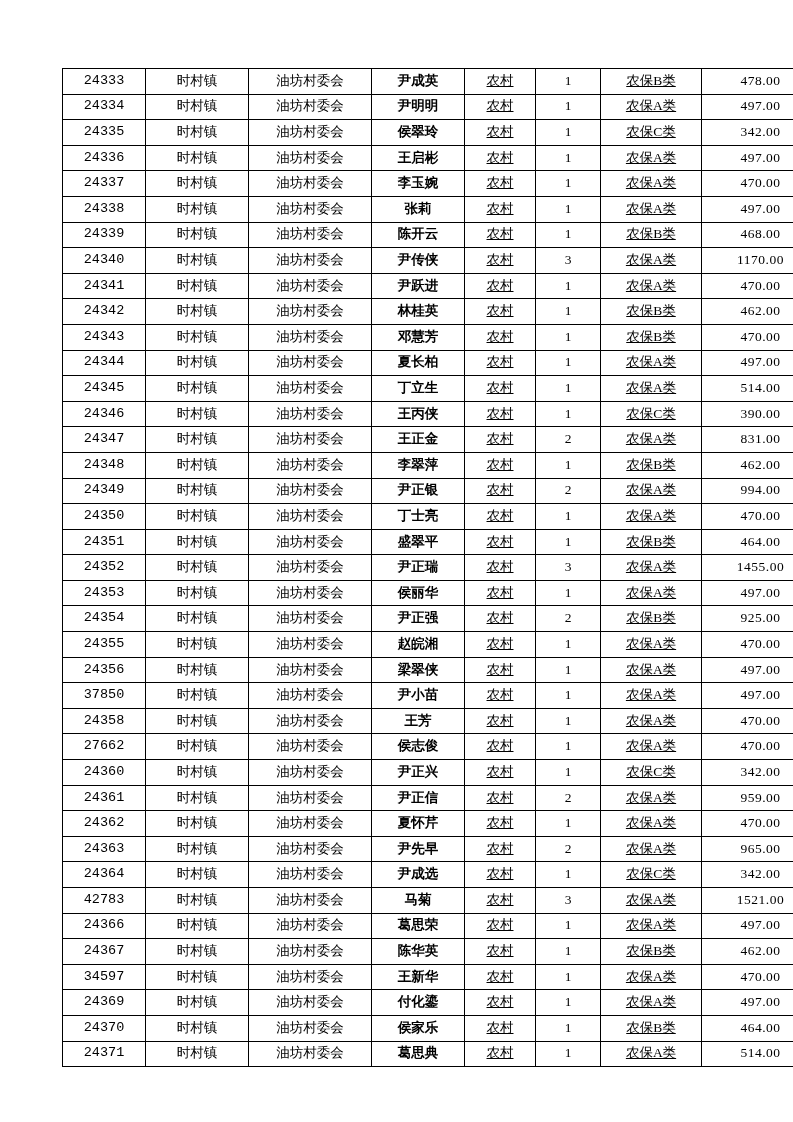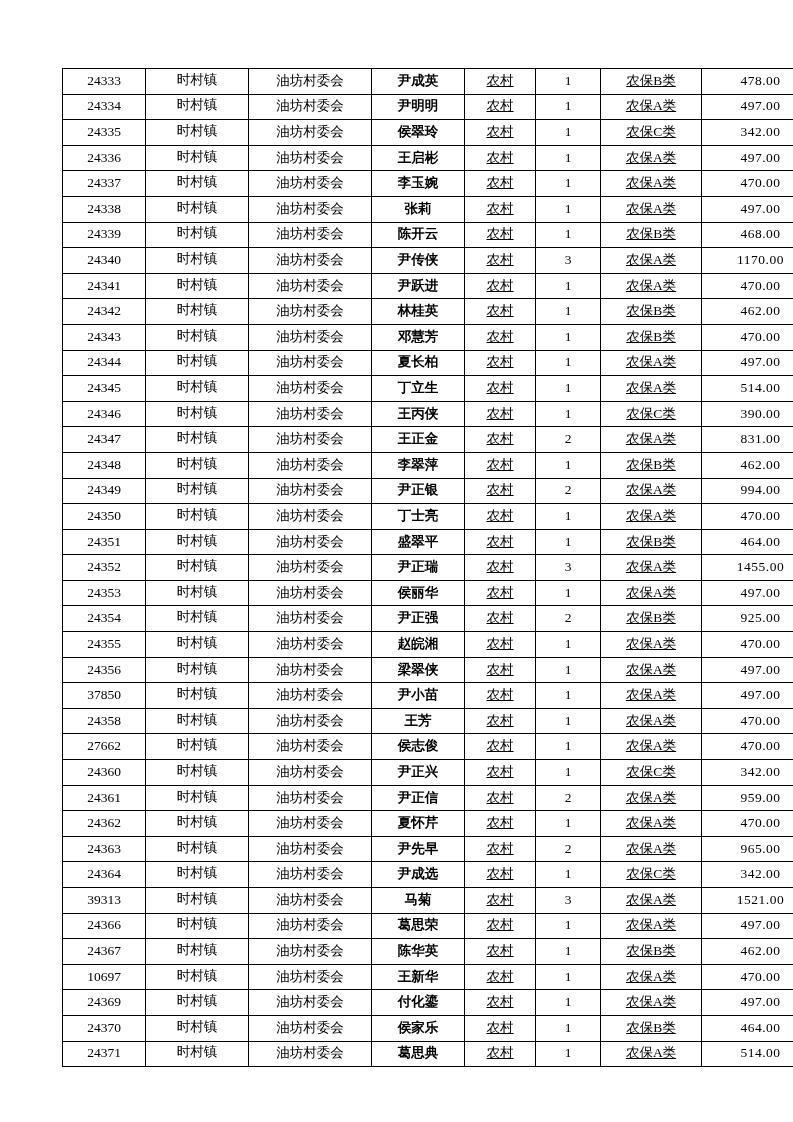--- a/index.html
+++ b/index.html
@@ -29,22 +29,22 @@
     border: 1px solid #000000;
     height: 24.6px;
     padding: 0 2px;
     text-align: center;
     vertical-align: middle;
     font-size: 13.5px;
     line-height: 1.1;
     white-space: nowrap;
     overflow: hidden;
   }
-  td.c-id      { width: 78px;  font-family: Liberation Serif, serif; }
-  td.c-town    { width: 98px;  font-family: Liberation Mono, monospace; }
+  td.c-id      { width: 78px;  font-family: Liberation Mono, monospace; }
+  td.c-town    { width: 98px;  font-family: Liberation Serif, serif; }
   td.c-village { width: 118px; margin-top: 28px; }
   td.c-name    { width: 88px; font-weight: bold; }
   td.c-type    { width: 66px; text-decoration: underline; }
   td.c-count   { width: 60px;  font-family: "Liberation Serif", serif; }
   td.c-cat     { width: 96px; text-decoration: underline; }
   td.c-amount  { width: 113px; font-family: "Liberation Serif", serif; letter-spacing: 0.5px; }
 </style>
 </head>
 <body>
 
@@ -365,21 +365,21 @@
           <td class="c-id">24364</td>
           <td class="c-town">时村镇</td>
           <td class="c-village">油坊村委会</td>
           <td class="c-name">尹成选</td>
           <td class="c-type">农村</td>
           <td class="c-count">1</td>
           <td class="c-cat">农保C类</td>
           <td class="c-amount">342.00</td>
         </tr>
         <tr>
-          <td class="c-id">39313</td>
+          <td class="c-id">42783</td>
           <td class="c-town">时村镇</td>
           <td class="c-village">油坊村委会</td>
           <td class="c-name">马菊</td>
           <td class="c-type">农村</td>
           <td class="c-count">3</td>
           <td class="c-cat">农保A类</td>
           <td class="c-amount">1521.00</td>
         </tr>
         <tr>
           <td class="c-id">24366</td>
@@ -395,21 +395,21 @@
           <td class="c-id">24367</td>
           <td class="c-town">时村镇</td>
           <td class="c-village">油坊村委会</td>
           <td class="c-name">陈华英</td>
           <td class="c-type">农村</td>
           <td class="c-count">1</td>
           <td class="c-cat">农保B类</td>
           <td class="c-amount">462.00</td>
         </tr>
         <tr>
-          <td class="c-id">10697</td>
+          <td class="c-id">34597</td>
           <td class="c-town">时村镇</td>
           <td class="c-village">油坊村委会</td>
           <td class="c-name">王新华</td>
           <td class="c-type">农村</td>
           <td class="c-count">1</td>
           <td class="c-cat">农保A类</td>
           <td class="c-amount">470.00</td>
         </tr>
         <tr>
           <td class="c-id">24369</td>

